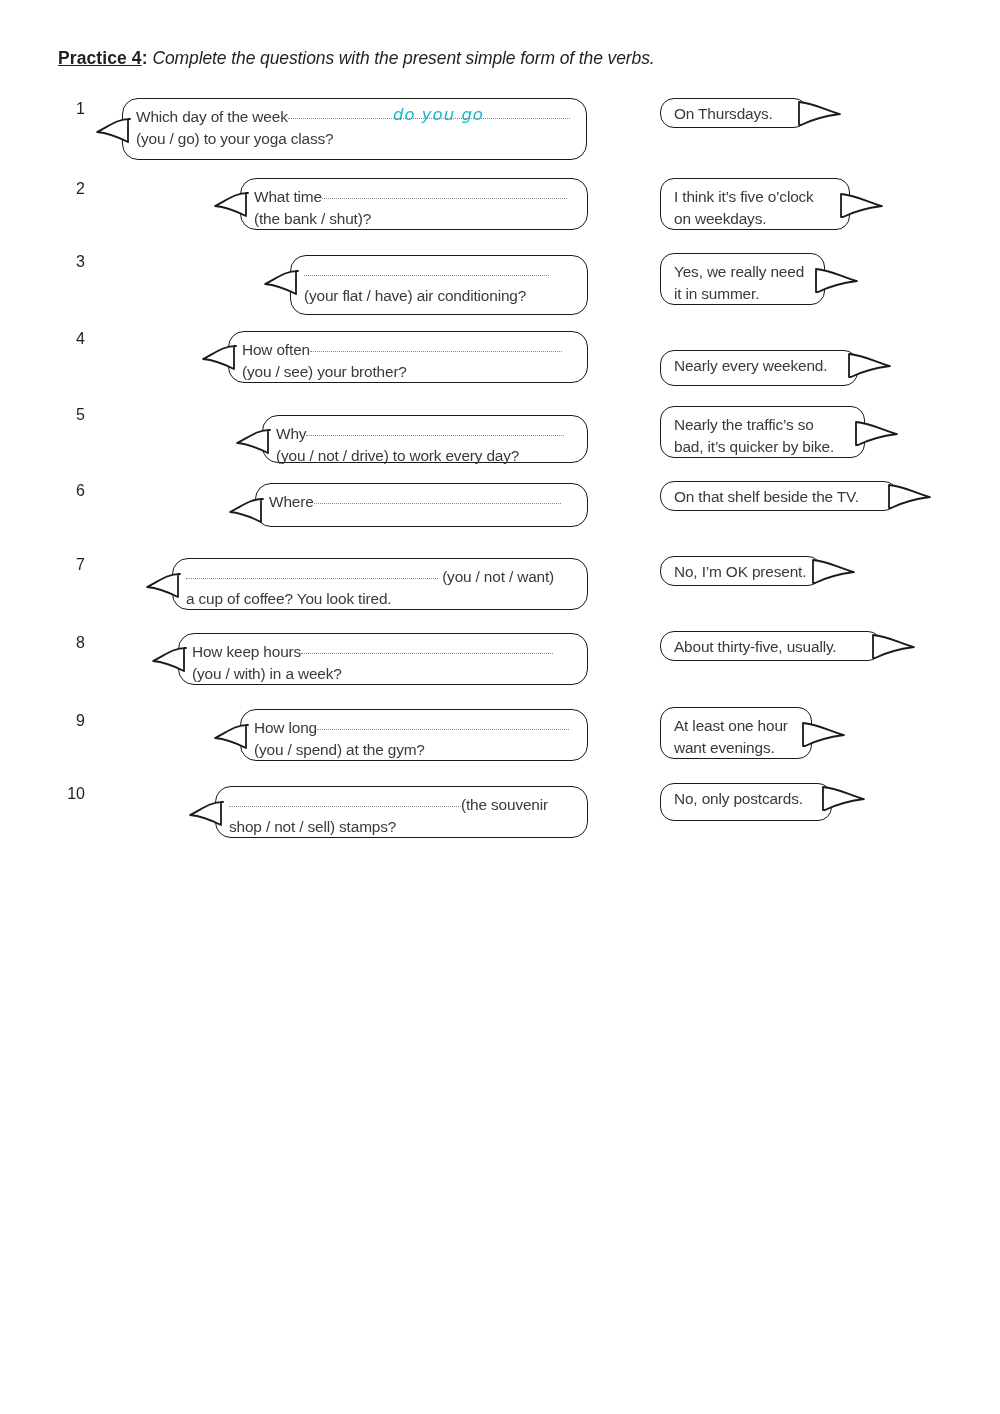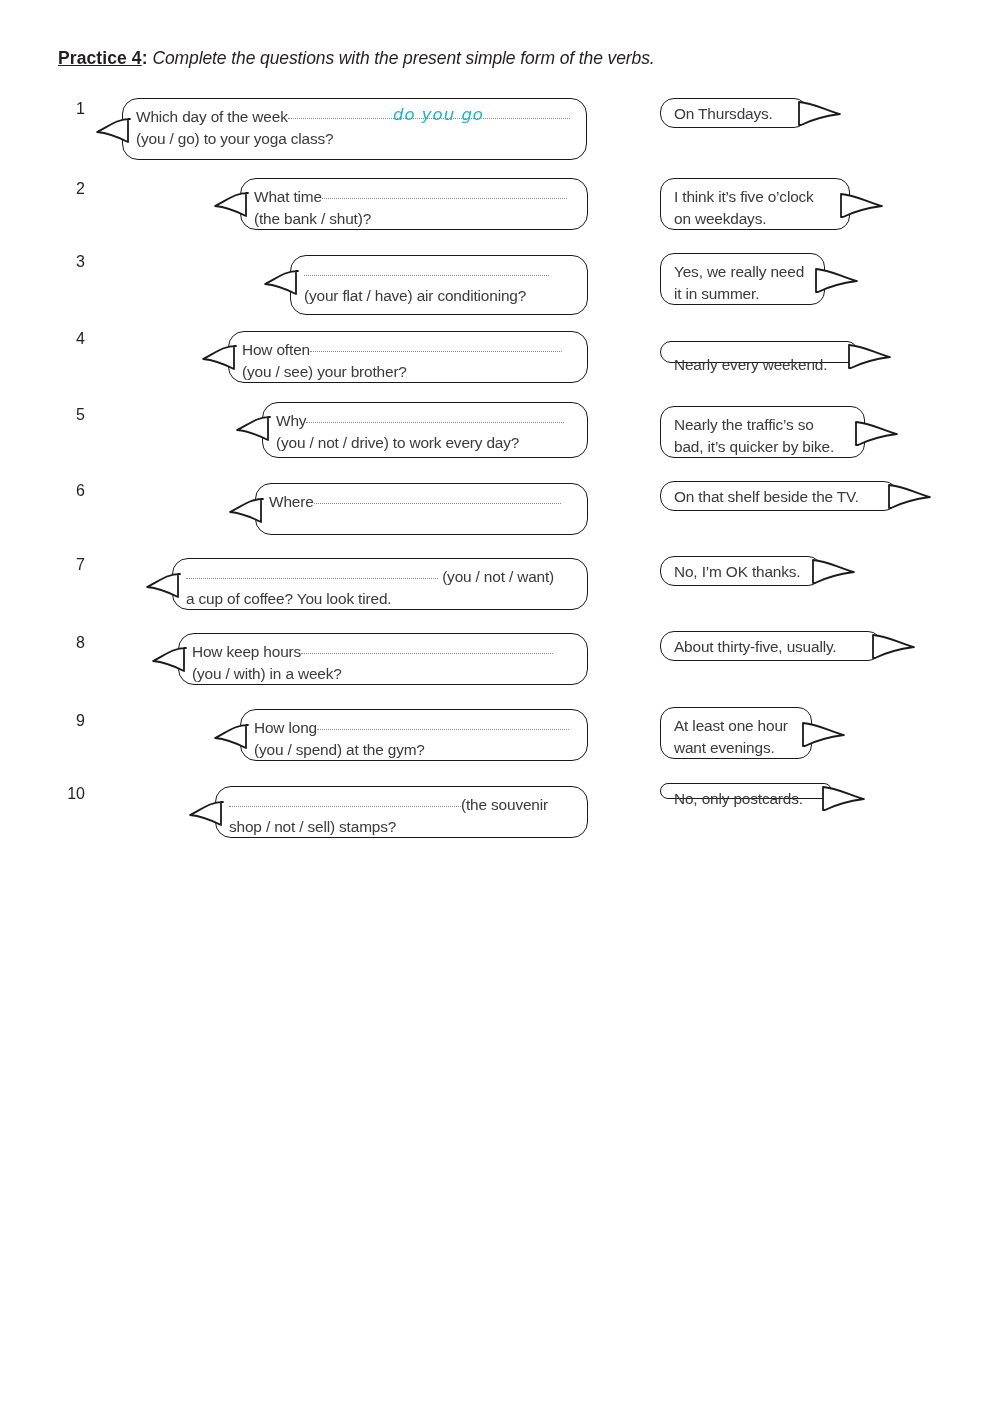--- a/index.html
+++ b/index.html
@@ -164,33 +164,33 @@
     <div class="num" style="left:55px;top:330px">4</div>
     <div class="bubble q" style="left:228px;top:331px;width:360px;height:52px">
       <span class="tail-l" style="top:12px">
         <svg viewBox="0 0 34 26">
             <path d="M34 2 C20 2 12 10 1 15 C12 16 22 20 32 25 L32 2 Z" fill="#fff" stroke="#1a1a1a" stroke-width="1.8" stroke-linejoin="round"></path>
           </svg>
       </span>
       <span class="line1"><span>How often</span><span class="dots" style="width:252px"></span></span>
       <span class="line2">(you / see) your brother?</span>
     </div>
-    <div class="bubble a" style="left:660px;top:341px;width:198px;height:22px;padding-top:12px">
+    <div class="bubble a" style="left:660px;top:350px;width:198px;height:36px;padding-top:4px">
       <span class="tail-r" style="top:1px">
         <svg viewBox="0 0 42 26">
             <path d="M0 2 C14 3 24 9 41 14 C26 16 12 20 2 25 L0 25 Z" fill="#fff" stroke="#1a1a1a" stroke-width="1.8" stroke-linejoin="round"></path>
           </svg>
       </span>
       <span class="line1">Nearly every weekend.</span>
     </div>
   </div>
 
   <div class="row" style="top:0">
     <div class="num" style="left:55px;top:406px">5</div>
-    <div class="bubble q" style="left:262px;top:402px;width:326px;height:56px">
+    <div class="bubble q" style="left:262px;top:415px;width:326px;height:48px">
       <span class="tail-l" style="top:12px">
         <svg viewBox="0 0 34 26">
             <path d="M34 2 C20 2 12 10 1 15 C12 16 22 20 32 25 L32 2 Z" fill="#fff" stroke="#1a1a1a" stroke-width="1.8" stroke-linejoin="round"></path>
           </svg>
       </span>
       <span class="line1"><span>Why</span><span class="dots" style="width:258px"></span></span>
       <span class="line2">(you / not / drive) to work every day?</span>
     </div>
     <div class="bubble a" style="left:660px;top:406px;width:205px;height:52px">
       <span class="tail-r" style="top:13px">
@@ -198,21 +198,21 @@
             <path d="M0 2 C14 3 24 9 41 14 C26 16 12 20 2 25 L0 25 Z" fill="#fff" stroke="#1a1a1a" stroke-width="1.8" stroke-linejoin="round"></path>
           </svg>
       </span>
       <span class="line1">Nearly the traffic’s so</span>
       <span class="line2">bad, it’s quicker by bike.</span>
     </div>
   </div>
 
   <div class="row" style="top:0">
     <div class="num" style="left:55px;top:482px">6</div>
-    <div class="bubble q" style="left:255px;top:483px;width:333px;height:52px">
+    <div class="bubble q" style="left:255px;top:483px;width:333px;height:44px">
       <span class="tail-l" style="top:13px">
         <svg viewBox="0 0 34 26">
             <path d="M34 2 C20 2 12 10 1 15 C12 16 22 20 32 25 L32 2 Z" fill="#fff" stroke="#1a1a1a" stroke-width="1.8" stroke-linejoin="round"></path>
           </svg>
       </span>
       <span class="line1"><span>Where</span><span class="dots" style="width:247px"></span></span>
     </div>
     <div class="bubble a" style="left:660px;top:481px;width:238px;height:30px;padding-top:4px">
       <span class="tail-r" style="top:1px">
         <svg viewBox="0 0 42 26">
@@ -233,21 +233,21 @@
       </span>
       <span class="line1"><span class="dots" style="width:252px"></span> <span>(you / not / want)</span></span>
       <span class="line2">a cup of coffee? You look tired.</span>
     </div>
     <div class="bubble a" style="left:660px;top:556px;width:162px;height:30px;padding-top:4px">
       <span class="tail-r" style="top:1px">
         <svg viewBox="0 0 42 26">
             <path d="M0 2 C14 3 24 9 41 14 C26 16 12 20 2 25 L0 25 Z" fill="#fff" stroke="#1a1a1a" stroke-width="1.8" stroke-linejoin="round"></path>
           </svg>
       </span>
-      <span class="line1">No, I’m OK thanks.</span>
+      <span class="line1">No, I’m OK present.</span>
     </div>
   </div>
 
   <div class="row" style="top:0">
     <div class="num" style="left:55px;top:634px">8</div>
     <div class="bubble q" style="left:178px;top:633px;width:410px;height:52px">
       <span class="tail-l" style="top:12px">
         <svg viewBox="0 0 34 26">
             <path d="M34 2 C20 2 12 10 1 15 C12 16 22 20 32 25 L32 2 Z" fill="#fff" stroke="#1a1a1a" stroke-width="1.8" stroke-linejoin="round"></path>
           </svg>
@@ -291,21 +291,21 @@
     <div class="num" style="left:48px;top:785px;width:37px">10</div>
     <div class="bubble q" style="left:215px;top:786px;width:373px;height:52px">
       <span class="tail-l" style="top:13px">
         <svg viewBox="0 0 34 26">
             <path d="M34 2 C20 2 12 10 1 15 C12 16 22 20 32 25 L32 2 Z" fill="#fff" stroke="#1a1a1a" stroke-width="1.8" stroke-linejoin="round"></path>
           </svg>
       </span>
       <span class="line1"><span class="dots" style="width:232px"></span><span>(the souvenir</span></span>
       <span class="line2">shop / not / sell) stamps?</span>
     </div>
-    <div class="bubble a" style="left:660px;top:783px;width:172px;height:16px;padding-top:4px">
+    <div class="bubble a" style="left:660px;top:783px;width:172px;height:38px;padding-top:4px">
       <span class="tail-r" style="top:1px">
         <svg viewBox="0 0 42 26">
             <path d="M0 2 C14 3 24 9 41 14 C26 16 12 20 2 25 L0 25 Z" fill="#fff" stroke="#1a1a1a" stroke-width="1.8" stroke-linejoin="round"></path>
           </svg>
       </span>
       <span class="line1">No, only postcards.</span>
     </div>
   </div>
 
   <div class="footer">

